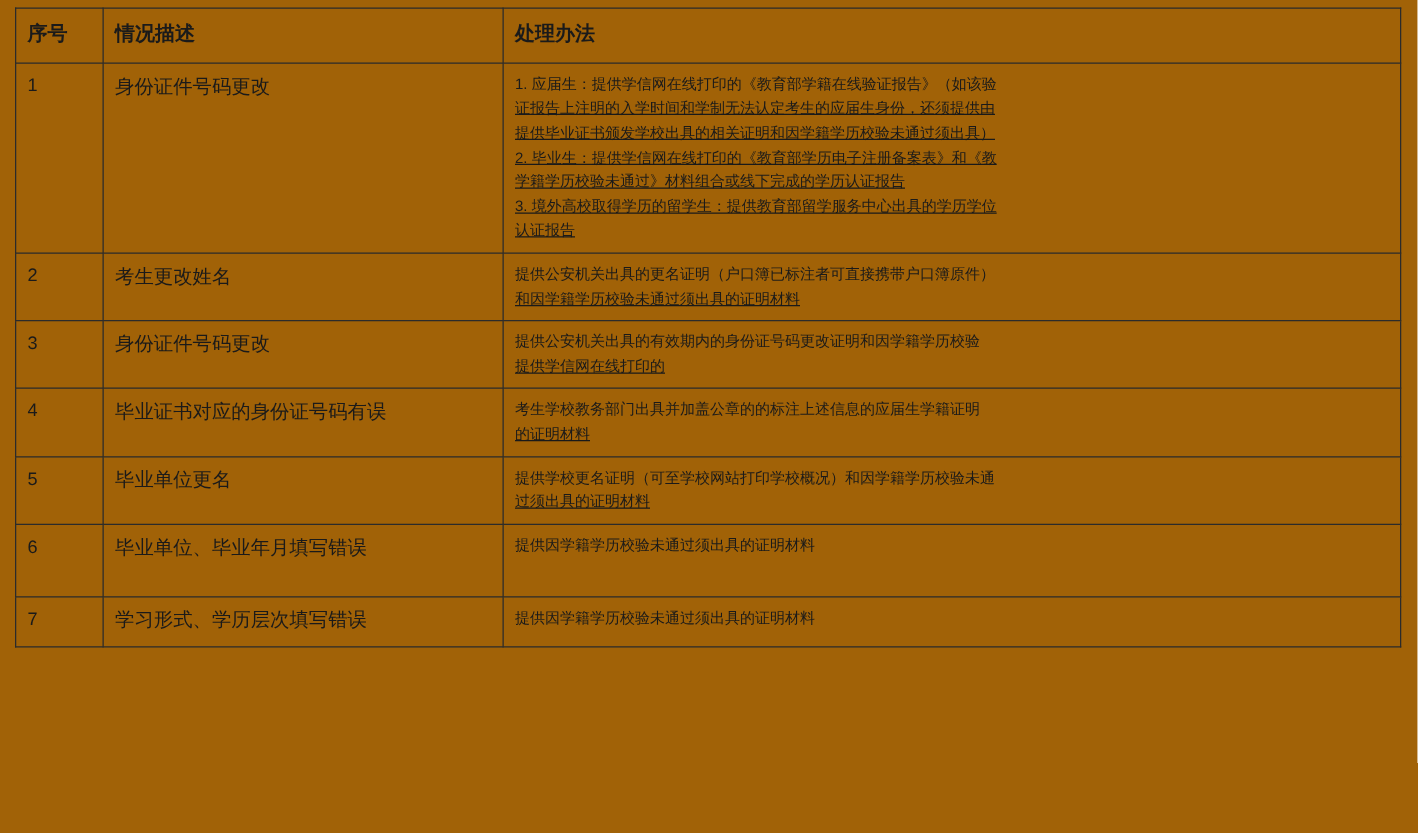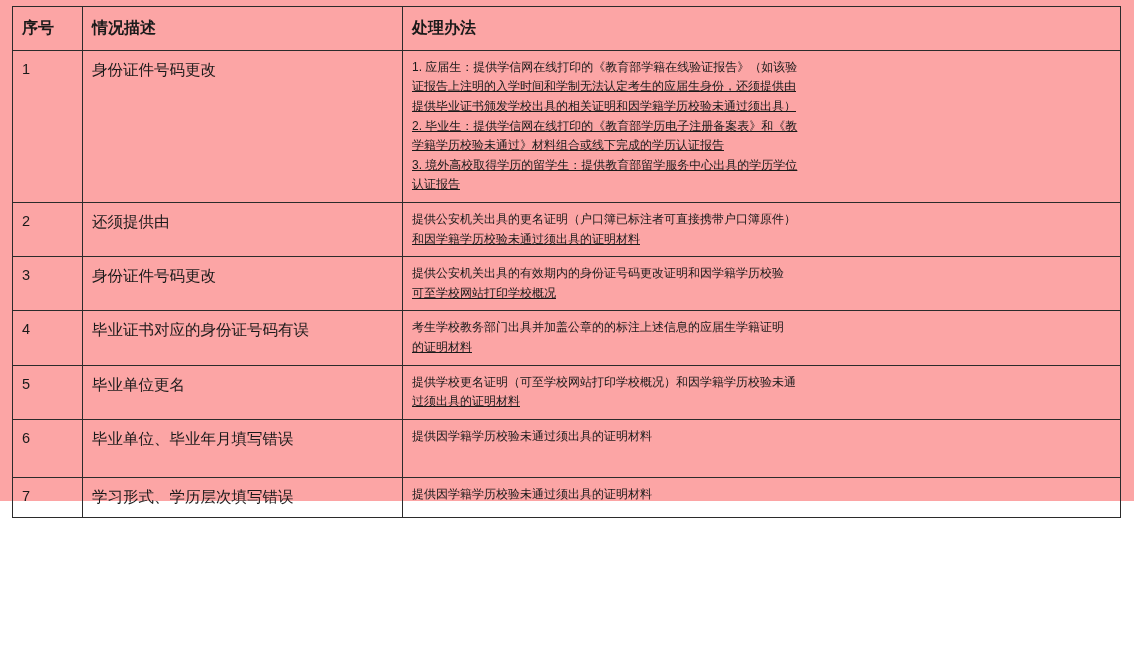--- a/index.html
+++ b/index.html
@@ -10,22 +10,22 @@
   body {
     width: 1134px;
     height: 666px;
     font-family: "Liberation Sans", sans-serif;
     color: #1a1a1a;
     overflow: hidden;
   }
   .page {
     position: relative;
     width: 1134px;
-    height: 501px;
-    background: #fca5a5;
+    height: 666px;
+    background: #a16207;
     box-sizing: border-box;
     padding: 6px 12px 0 12px;
   }
   table.doc-table {
     border-collapse: collapse;
     width: 1108px;
     table-layout: fixed;
     font-size: 15.5px;
     line-height: 1.55;
   }
@@ -92,32 +92,32 @@
             <span class="line">证报告上注明的入学时间和学制无法认定考生的应届生身份，还须提供由</span>
             <span class="line">提供毕业证书颁发学校出具的相关证明和因学籍学历校验未通过须出具）</span>
             <span class="line">2. 毕业生：提供学信网在线打印的《教育部学历电子注册备案表》和《教</span>
             <span class="line">学籍学历校验未通过》材料组合或线下完成的学历认证报告</span>
             <span class="line">3. 境外高校取得学历的留学生：提供教育部留学服务中心出具的学历学位</span>
             <span class="line">认证报告</span>
           </td>
         </tr>
         <tr>
           <td class="seq">2</td>
-          <td class="desc">还须提供由</td>
+          <td class="desc">考生更改姓名</td>
           <td class="method">
             <span class="line">提供公安机关出具的更名证明（户口簿已标注者可直接携带户口簿原件）</span>
             <span class="line">和因学籍学历校验未通过须出具的证明材料</span>
           </td>
         </tr>
         <tr>
           <td class="seq">3</td>
           <td class="desc">身份证件号码更改</td>
           <td class="method">
             <span class="line">提供公安机关出具的有效期内的身份证号码更改证明和因学籍学历校验</span>
-            <span class="line">可至学校网站打印学校概况</span>
+            <span class="line">提供学信网在线打印的</span>
           </td>
         </tr>
         <tr>
           <td class="seq">4</td>
           <td class="desc">毕业证书对应的身份证号码有误</td>
           <td class="method">
             <span class="line">考生学校教务部门出具并加盖公章的的标注上述信息的应届生学籍证明</span>
             <span class="line">的证明材料</span>
           </td>
         </tr>

